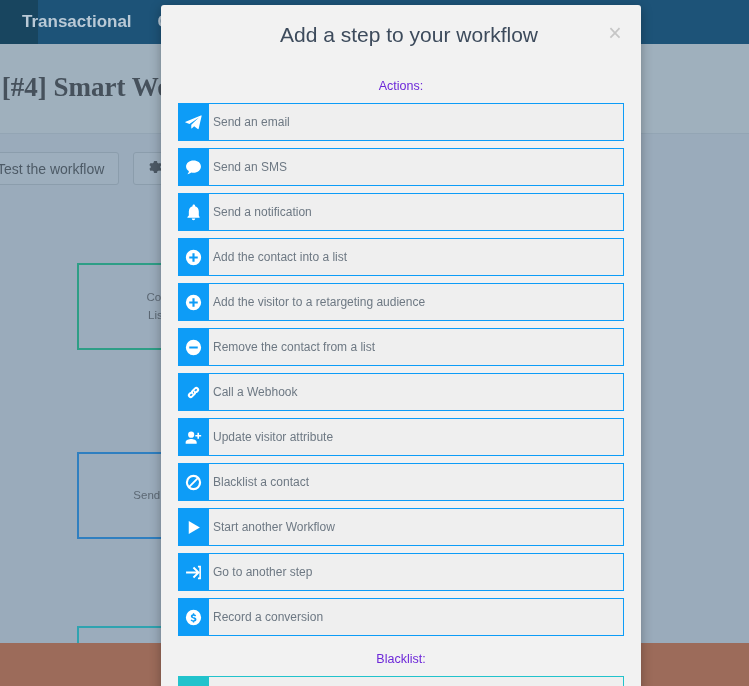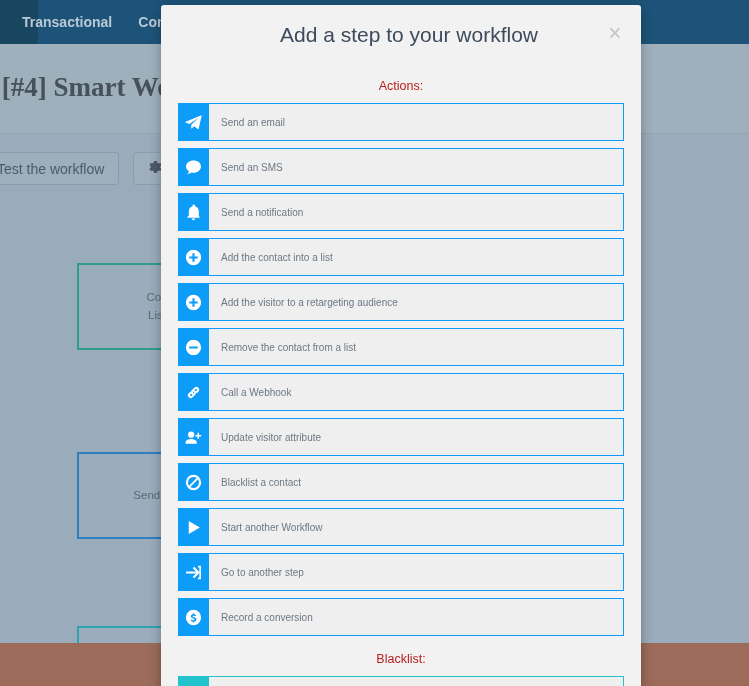--- a/index.html
+++ b/index.html
@@ -19,21 +19,21 @@
   }
   .navbar .nav-left-block {
     position: absolute; left: 0; top: 0; width: 38px; height: 44px;
     background: #18455f;
   }
   .nav-items {
     position: absolute; left: 22px; top: 0; height: 44px;
     display: flex; align-items: center; gap: 26px;
   }
   .nav-item {
-    color: #b9c9d6; font-size: 14px; font-weight: bold;
+    color: #b9c9d6; font-size: 17px; font-weight: bold;
     white-space: nowrap;
   }
 
   .page-head {
     position: absolute; top: 44px; left: 0; width: 749px; height: 90px;
     background: #9fb0bd;
     border-bottom: 1px solid #93a5b4;
   }
   .page-title {
     position: absolute; left: -14px; top: 28px;
@@ -99,43 +99,43 @@
   }
   .modal-close {
     position: absolute; right: 12px; top: 14px;
     width: 28px; height: 28px;
     display: flex; align-items: center; justify-content: center;
     color: #c6c6c6; font-size: 23px; line-height: 1;
     font-family: "Liberation Sans", sans-serif;
     cursor: pointer; background: none; border: none;
   }
   .section-label {
-    text-align: center; font-size: 12.5px; color: #b91c1c;
+    text-align: center; font-size: 12.5px; color: #6d28d9;
     margin-top: 12px; margin-bottom: 10px;
   }
   .section-label.cond { margin-top: 16px; }
 
   .list { padding: 0 17px; }
 
   .step-row {
     display: flex; align-items: stretch;
     height: 38px; margin-bottom: 7px;
     cursor: pointer;
   }
   .step-icon {
     width: 31px; min-width: 31px;
     display: flex; align-items: center; justify-content: center;
     color: #ffffff;
   }
   .step-icon svg { width: 17px; height: 17px; display: block; fill: #ffffff; }
   .step-label {
     flex: 1;
     display: flex; align-items: center;
-    padding-left: 12px;
-    font-size: 10px; color: #6d7883;
+    padding-left: 4px;
+    font-size: 12px; color: #6d7883;
     background: #efefef;
   }
 
   
   .step-row.action .step-icon { background: #0d9cf7; }
   .step-row.action .step-label { border: 1.5px solid #0d9cf7; border-left: none; }
 
   
   .step-row.condition .step-icon { background: #22c3cc; }
   .step-row.condition .step-label { border: 1.5px solid #22c3cc; border-left: none; }

